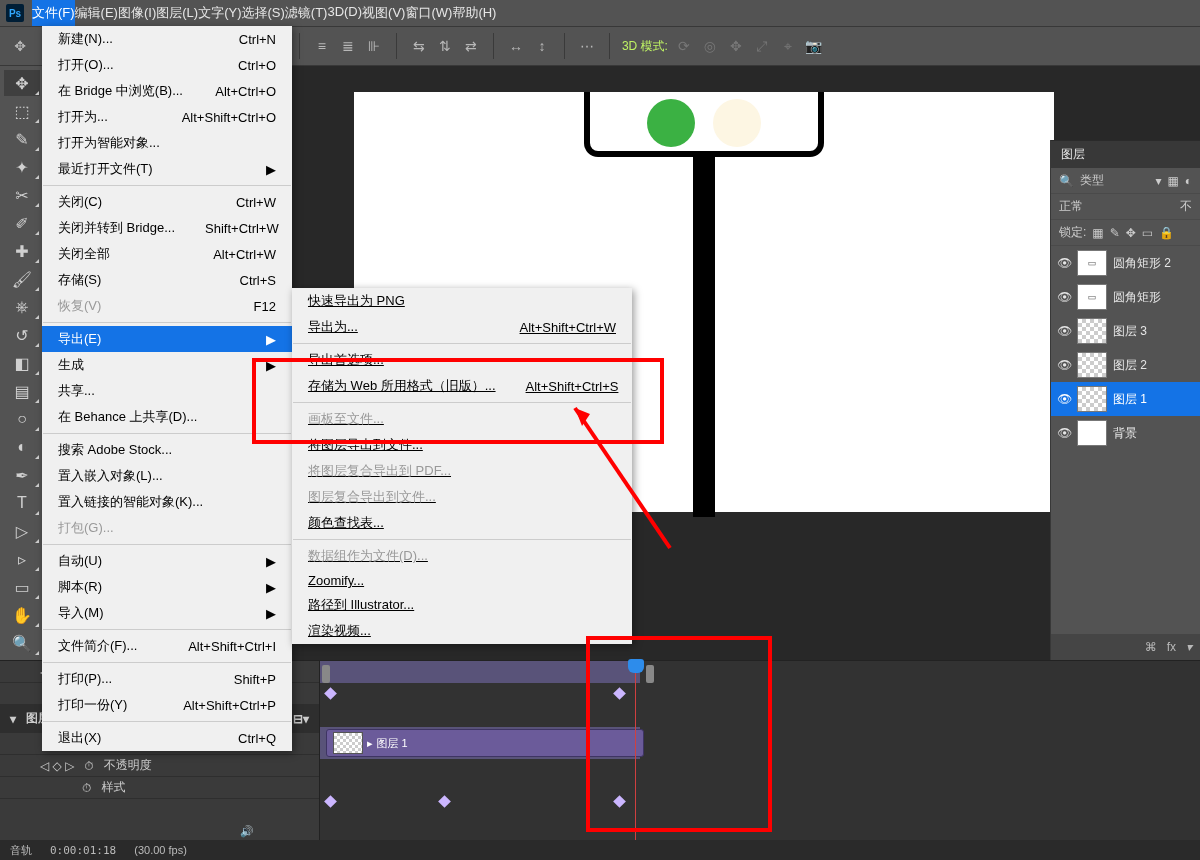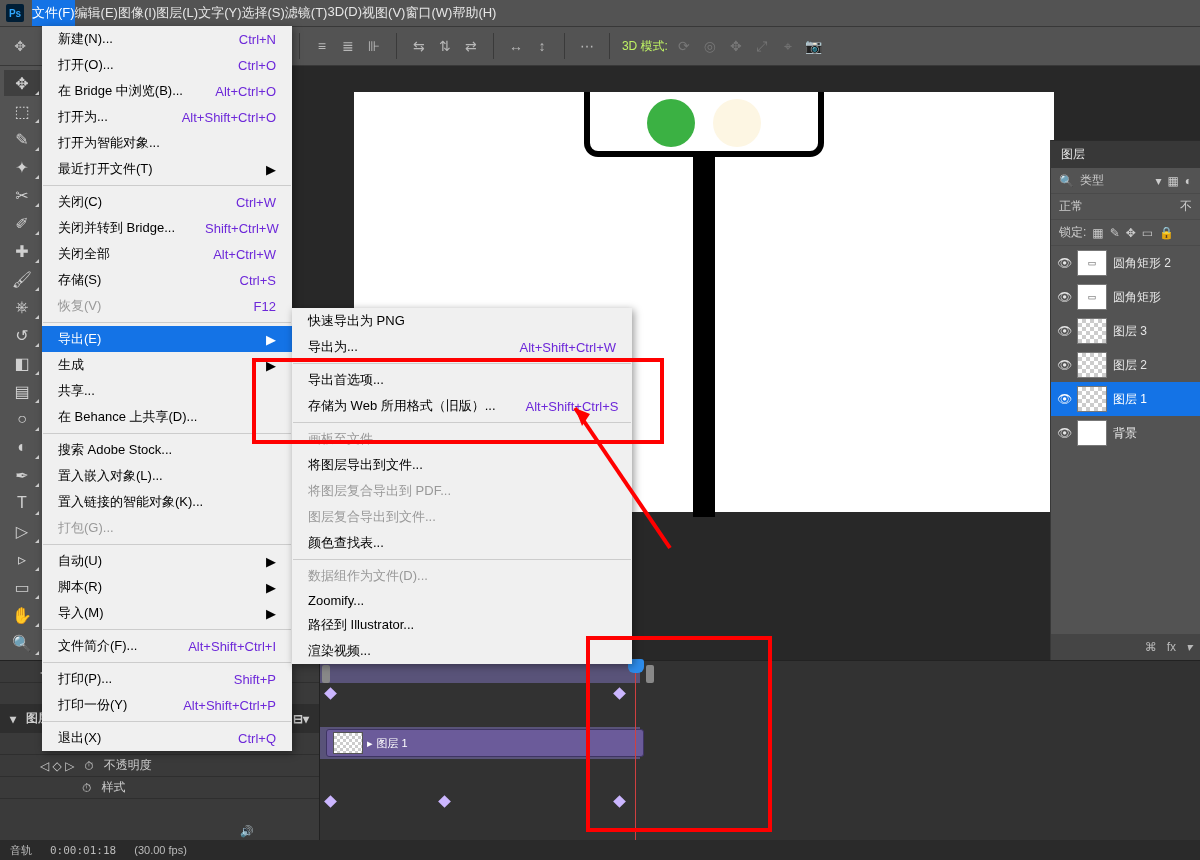--- a/index.html
+++ b/index.html
@@ -52,21 +52,21 @@
   .clip { position:absolute; height:28px; background:#6b5b9a; border:1px solid #3e3463; border-radius:3px; color:#fff; font-size:11px; display:flex; align-items:center; padding:0 6px; gap:4px;}
   .clip .cthumb { width:30px; height:22px; background:#fff; border:1px solid #555; background-image: linear-gradient(45deg,#ccc 25%,transparent 25%,transparent 75%,#ccc 75%),linear-gradient(45deg,#ccc 25%,transparent 25%,transparent 75%,#ccc 75%); background-size:6px 6px; background-position:0 0,3px 3px;}
   .kf { position:absolute; width:9px; height:9px; background:#cbb6ff; transform:rotate(45deg);}
   .playhead-line { position:absolute; top:0; bottom:0; width:1px; background:#d04040;}
   .playhead-head { position:absolute; top:-2px; left:50%; transform:translateX(-50%); width:16px; height:14px; background:#2d8ceb; border-radius:3px 3px 6px 6px;}
   .tl-footer { position:absolute; left:0; right:0; bottom:0; height:20px; background:#2a2a2a; color:#bbb; font-size:11px; display:flex; align-items:center; padding:0 10px; gap:18px;}
   .light-overlay { position:absolute; top:0; bottom:0; background:#7a6fb5; opacity:.55;}
   
   .dropdown { position:absolute; background:#f0f0f0; color:#000; box-shadow:2px 2px 8px rgba(0,0,0,.4); font-size:13px; z-index:100;}
   .dd-item { display:flex; align-items:center; justify-content:space-between; padding:4px 16px; white-space:nowrap; min-height:22px;}
-  .dd-item .sc { color:#6d28d9; margin-left:30px;}
+  .dd-item .sc { color:#000000; margin-left:30px;}
   .dd-item.disabled { color:#999;}
   .dd-item.highlight { background:#1473e6; color:#fff;}
   .dd-sep { height:1px; background:#ccc; margin:3px 1px;}
   .arrow-r { margin-left:20px;}
   
   .red-box { position:absolute; border:4px solid #ff0000; pointer-events:none; z-index:200;}
   .red-arrow { position:absolute; z-index:201; pointer-events:none;}
 </style>
 </head>
 <body>
@@ -382,21 +382,21 @@
       <span>打印一份(Y)</span>
       <span class="sc">Alt+Shift+Ctrl+P</span>
     </div>
     <div class="dd-sep"></div>
     <div class="dd-item">
       <span>退出(X)</span>
       <span class="sc">Ctrl+Q</span>
     </div>
   </div>
 
-<div class="dropdown" id="export-submenu" style="left:292px; top:308px; width:340px;">
+<div class="dropdown" id="export-submenu" style="left:292px; top:288px; width:340px;text-decoration:underline;">
     <div class="dd-item">
       <span>快速导出为 PNG</span>
     </div>
     <div class="dd-item">
       <span>导出为...</span>
       <span class="sc">Alt+Shift+Ctrl+W</span>
     </div>
     <div class="dd-sep"></div>
     <div class="dd-item">
       <span>导出首选项...</span>

